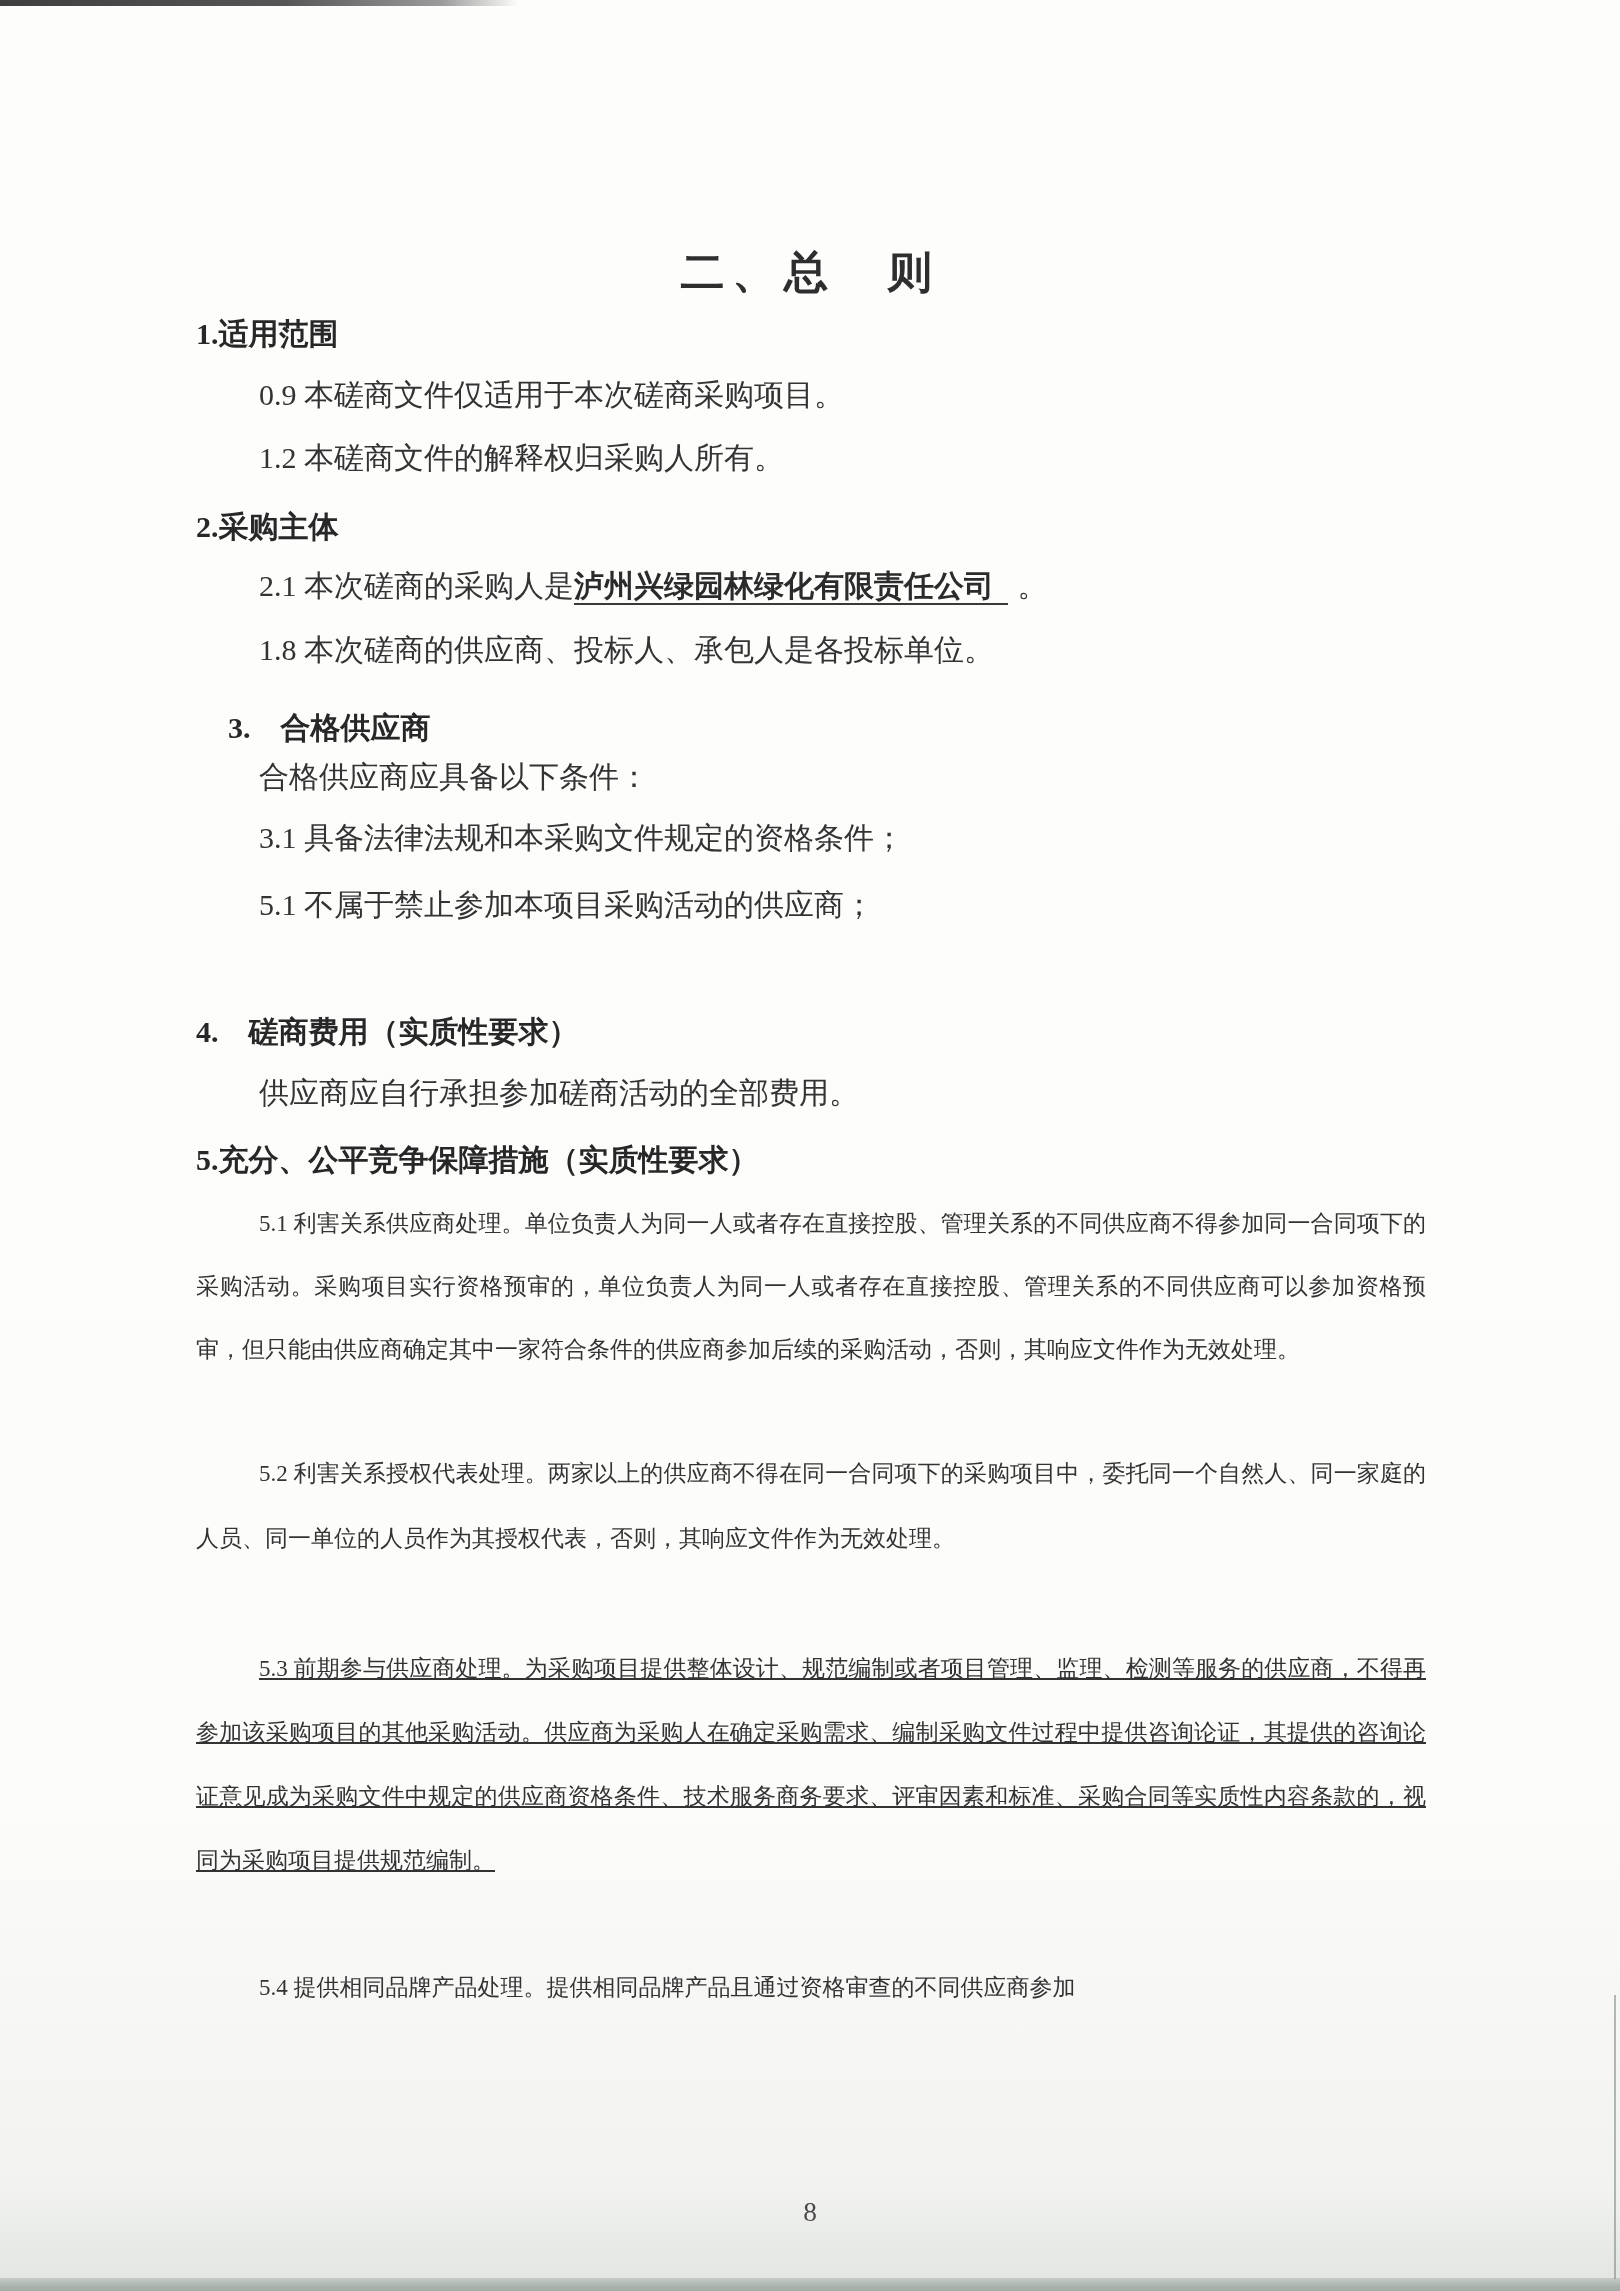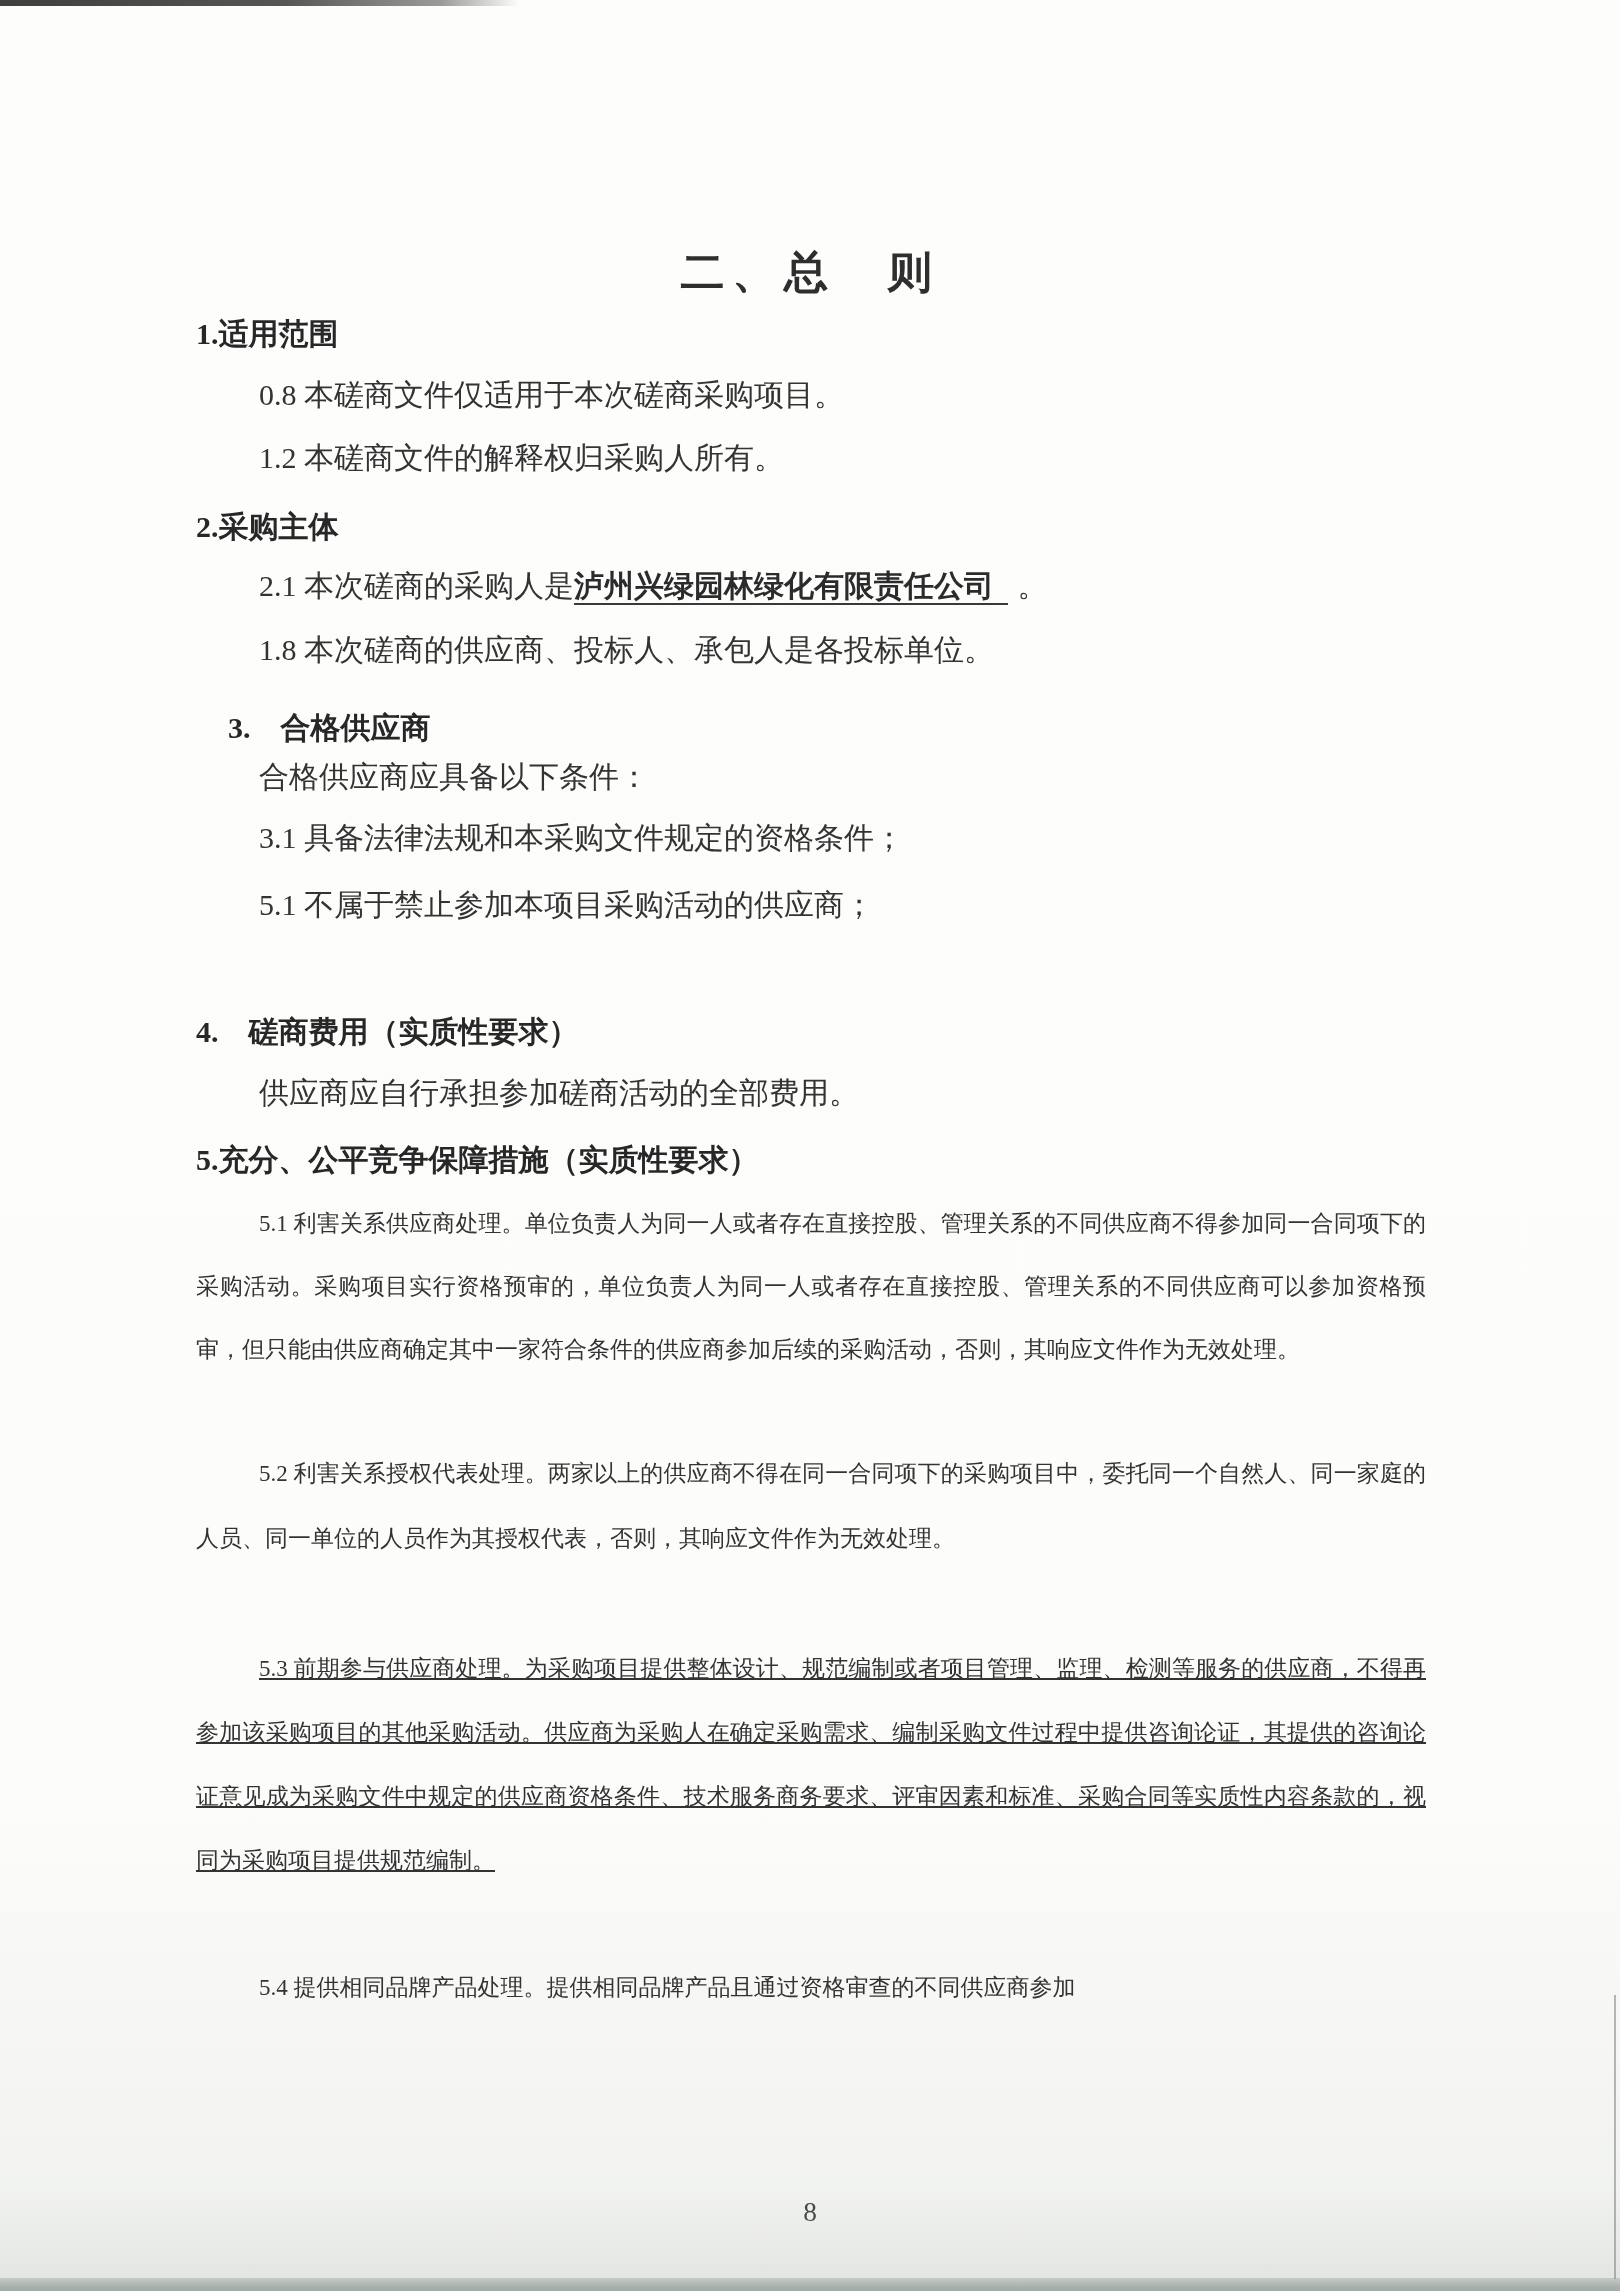--- a/index.html
+++ b/index.html
@@ -115,21 +115,21 @@
 </head>
 <body>
 
 <div class="page">
 
   <div class="artifact-top"></div>
 
   <div class="doc-title">二、总　则</div>
 
   <div class="line heading b-h1">1.适用范围</div>
-  <div class="line indent b-c11">0.8 本磋商文件仅适用于本次磋商采购项目。</div>
+  <div class="line indent b-c11">0.9 本磋商文件仅适用于本次磋商采购项目。</div>
   <div class="line indent b-c12">1.2 本磋商文件的解释权归采购人所有。</div>
 
   <div class="line heading b-h2">2.采购主体</div>
   <div class="line indent b-c21"><span>2.1 本次磋商的采购人是</span><span class="purchaser-underline">泸州兴绿园林绿化有限责任公司</span><span class="after-underline">。</span></div>
   <div class="line indent b-c22">1.8 本次磋商的供应商、投标人、承包人是各投标单位。</div>
 
   <div class="line heading b-h3">3.　合格供应商</div>
   <div class="line indent b-c3i">合格供应商应具备以下条件：</div>
   <div class="line indent b-c31">3.1 具备法律法规和本采购文件规定的资格条件；</div>
   <div class="line indent b-c32">5.1 不属于禁止参加本项目采购活动的供应商；</div>

